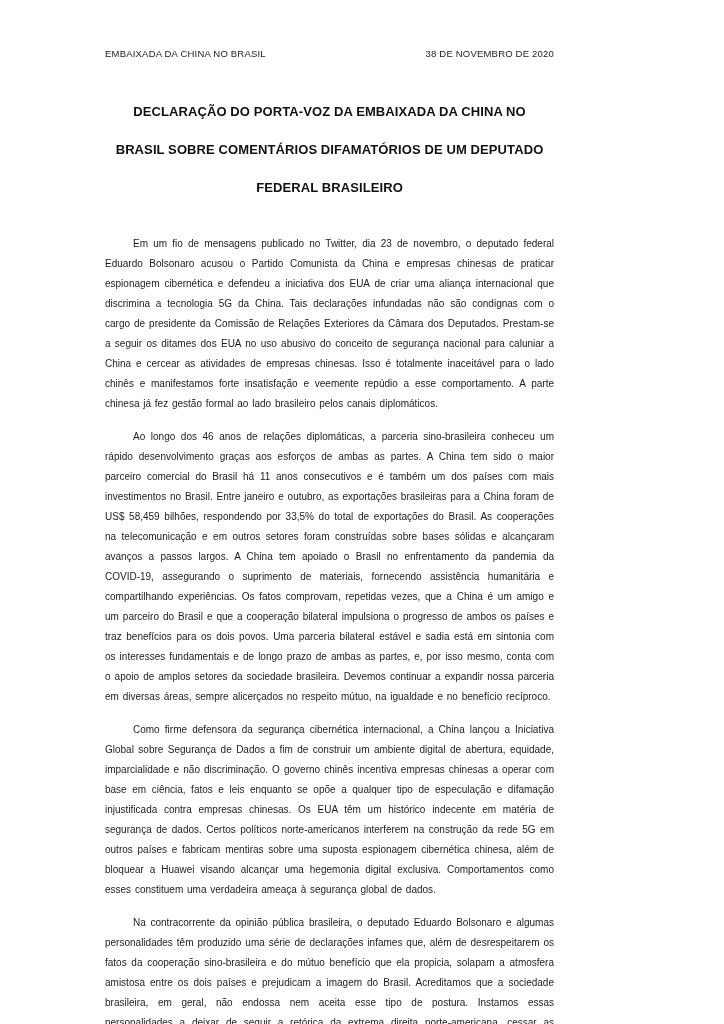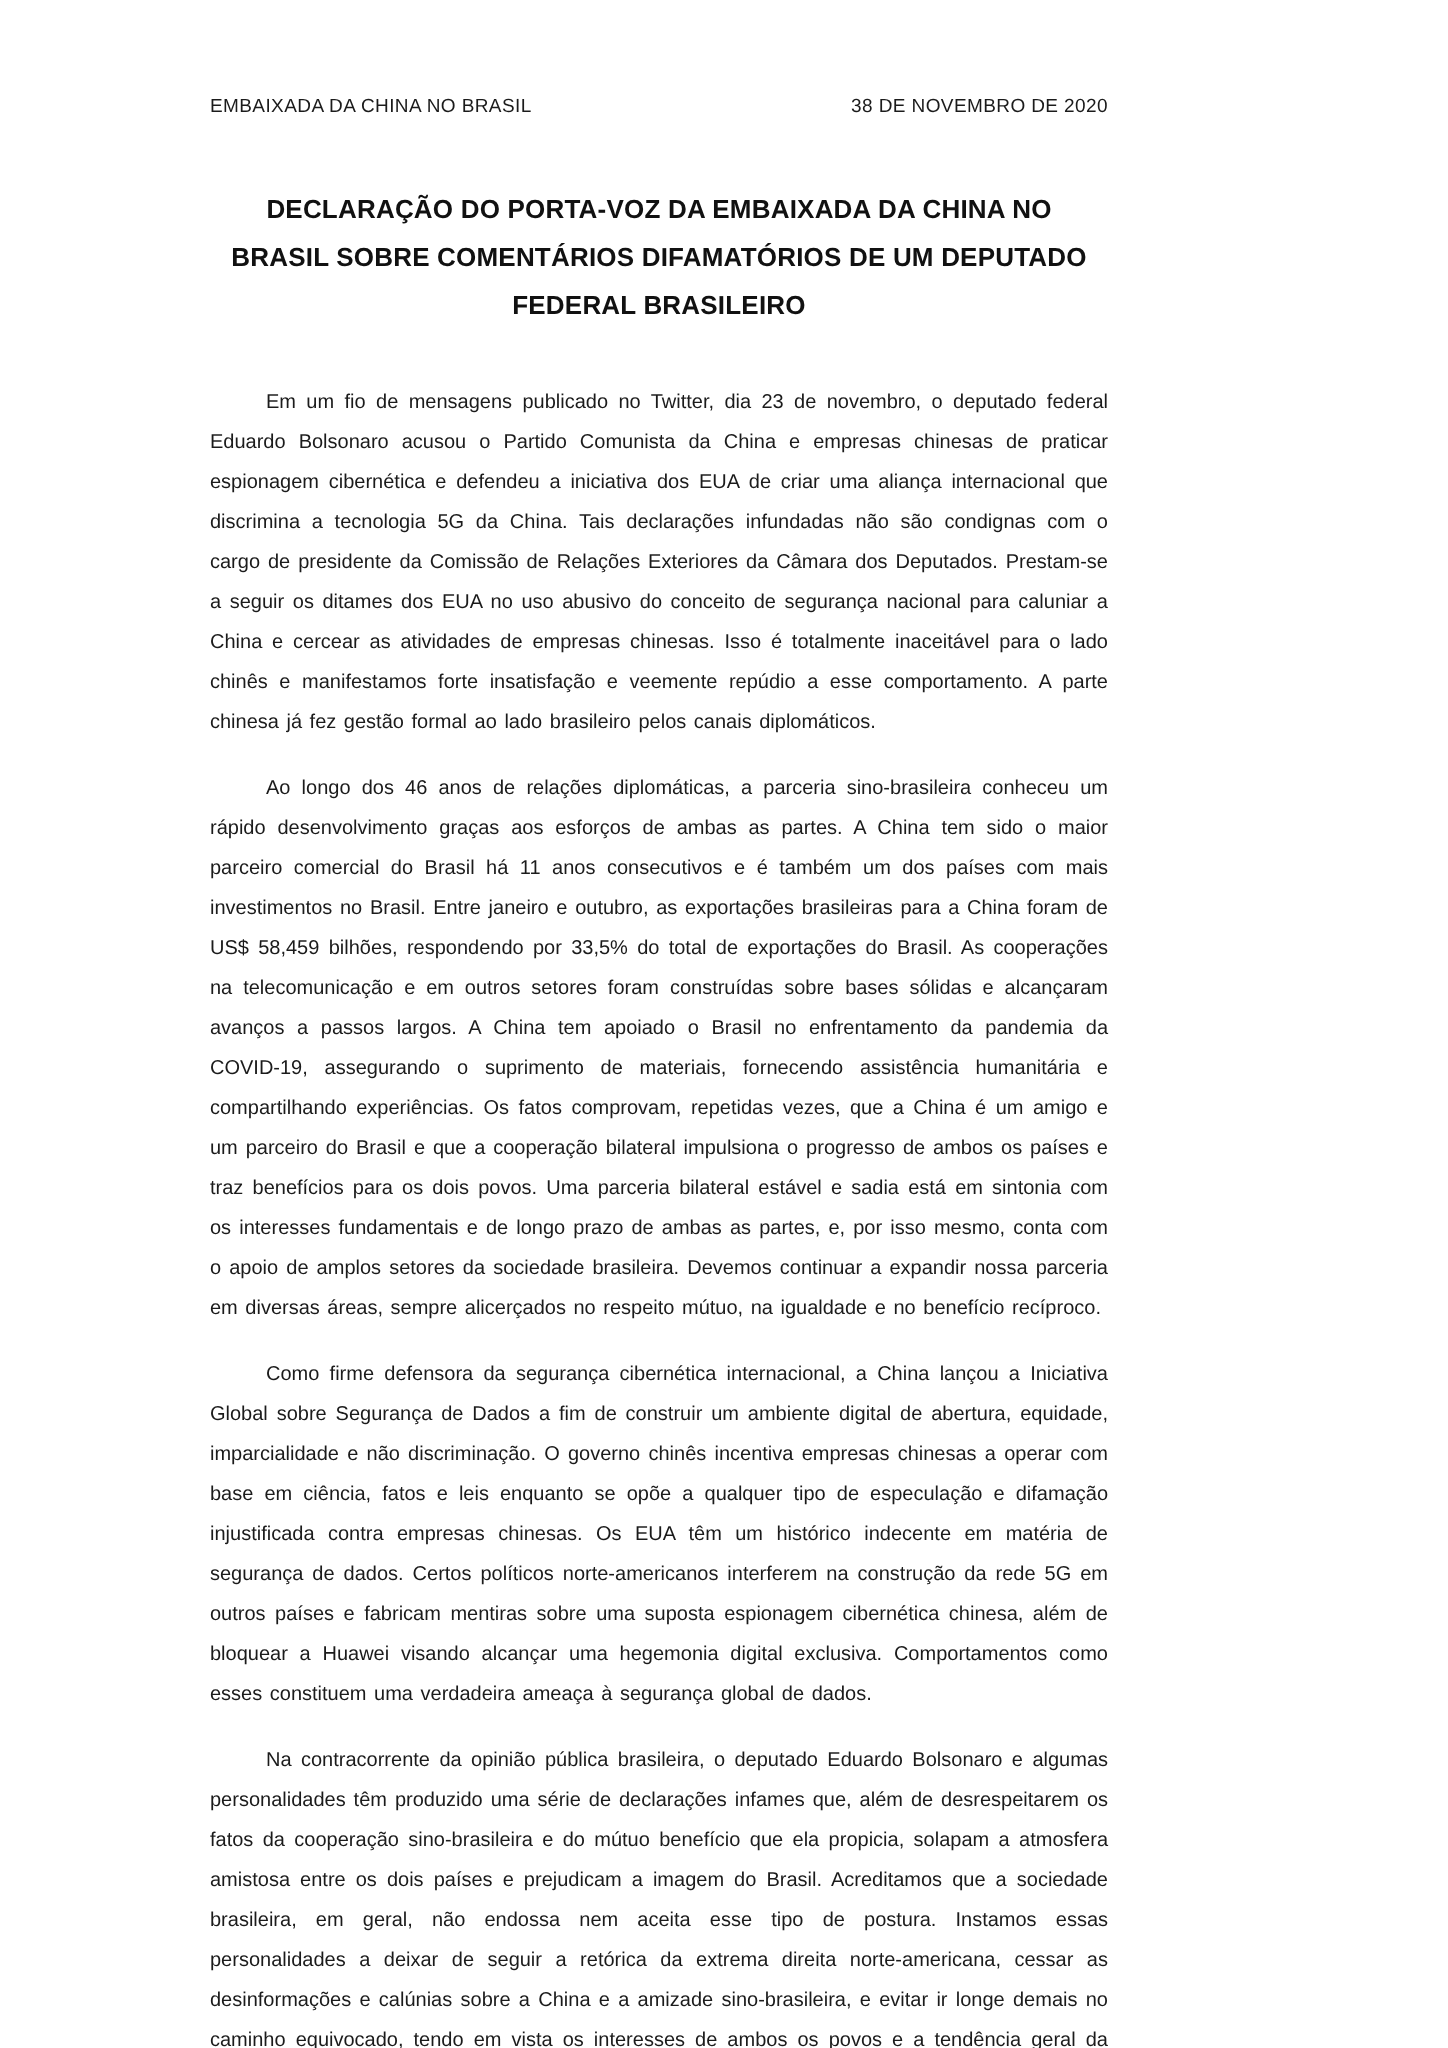--- a/index.html
+++ b/index.html
@@ -30,21 +30,21 @@
     letter-spacing: 0.2px;
     color: #1b1b1b;
     font-weight: 400;
   }
 
   .doc-title {
     margin-top: 34px;
     text-align: center;
     font-size: 13px;
     font-weight: 700;
-    line-height: 24px;
+    line-height: 38px;
     letter-spacing: 0.1px;
     color: #111111;
     padding: 0 10px;
   }
 
   .doc-body {
     margin-top: 27px;
   }
 
   .doc-body p {

